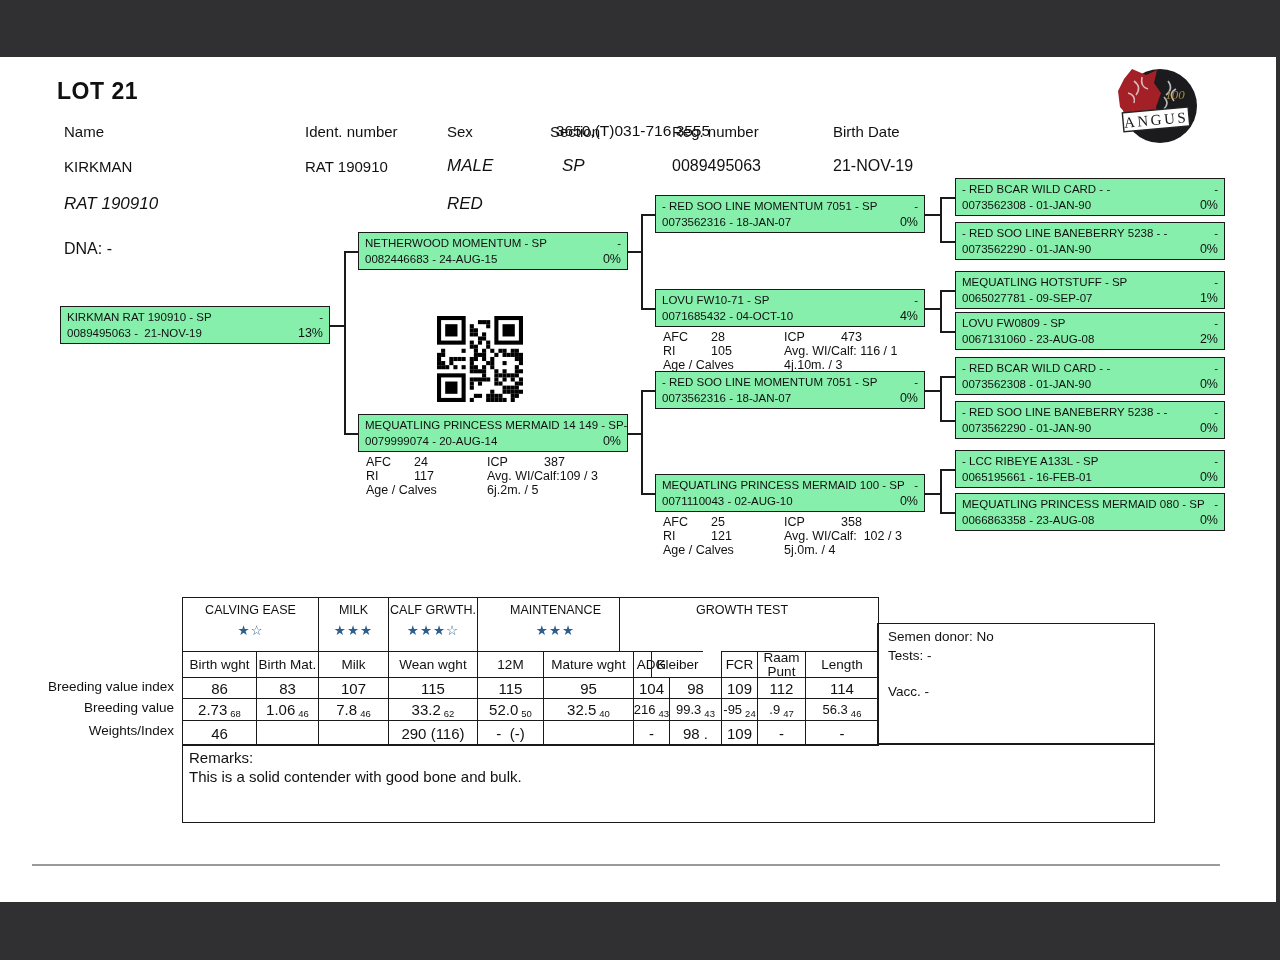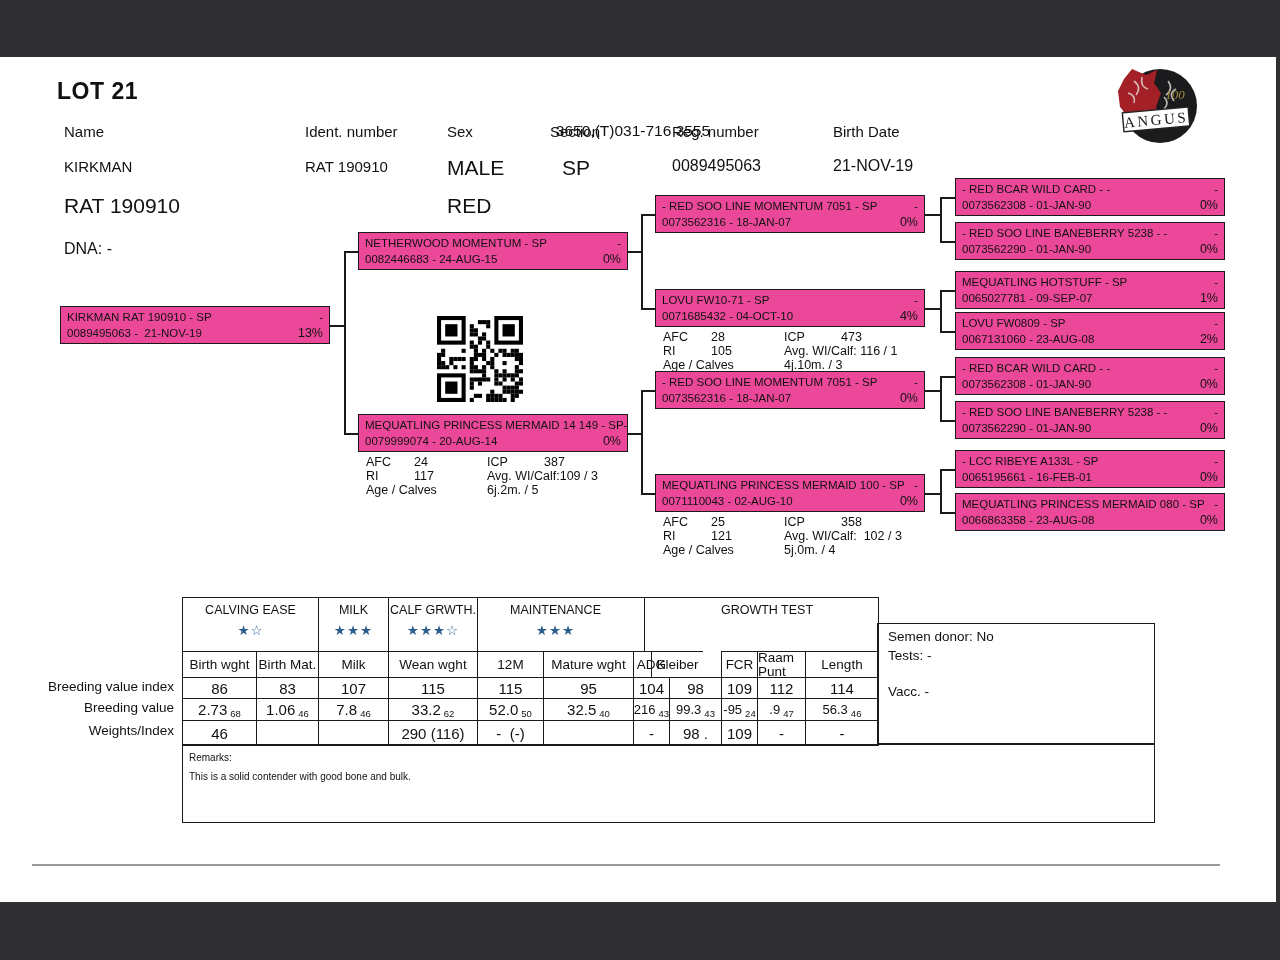--- a/index.html
+++ b/index.html
@@ -5,44 +5,44 @@
   html,body{margin:0;padding:0;background:#303032;}
   .stage{position:relative;width:1280px;height:960px;background:#303032;overflow:hidden;
          font-family:"Liberation Sans",sans-serif;color:#111;}
   .bar{position:absolute;left:0;width:1280px;background:#303032;}
   .page{position:absolute;left:0;top:57px;width:1276px;height:845px;background:#ffffff;}
   .abs{position:absolute;}
   .lot{font-size:23px;font-weight:bold;letter-spacing:.5px;}
   .addr{width:900px;text-align:center;font-size:15.5px;line-height:21px;white-space:pre;}
   .idlabel{font-size:15px;}
   .idval{font-size:15px;}
-  .big{font-size:21px;}
+  .big{font-size:17px;font-style:italic;}
   .mid{font-size:16px;}
   
-  .pbox{position:absolute;width:270px;height:38px;border:1.5px solid #1a1a1a;background:#ec4899;
+  .pbox{position:absolute;width:270px;height:38px;border:1.5px solid #1a1a1a;background:#86efac;
         box-sizing:border-box;padding:2px 6px 0 6px;font-size:11.5px;}
   .prow{display:flex;justify-content:space-between;line-height:16px;white-space:pre;}
   .prow .pct{font-size:12.5px;}
   .pline{position:absolute;background:#1a1a1a;}
   .stats{position:absolute;width:260px;height:42px;font-size:12.5px;line-height:13.5px;}
   .stats span{position:absolute;white-space:pre;}
   
   .tbl{position:absolute;border:1.5px solid #1a1a1a;background:#fff;box-sizing:content-box;}
   .cell{position:absolute;box-sizing:border-box;display:flex;align-items:center;justify-content:center;
-        overflow:hidden;}
+        text-align:center;overflow:hidden;}
   .gcell{flex-direction:column;justify-content:flex-start;padding-top:5px;font-size:12.5px;gap:5px;}
   .stars{font-size:13.5px;letter-spacing:1px;}
   .hcell{font-size:13.5px;line-height:13.5px;}
   .vcell{font-size:15px;white-space:pre;}
   .vsmall{font-size:13px;}
   .sub{font-size:9.5px;position:relative;top:4px;margin-left:3px;}
   .rowlabel{position:absolute;width:150px;text-align:right;font-size:13.5px;}
   .sidebox{position:absolute;border:1.5px solid #1a1a1a;box-sizing:border-box;font-size:13.5px;}
   .sidebox span{position:absolute;white-space:pre;}
-  .remarks{position:absolute;border:1.5px solid #1a1a1a;box-sizing:border-box;font-size:10px;
+  .remarks{position:absolute;border:1.5px solid #1a1a1a;box-sizing:border-box;font-size:15px;
            padding:3px 6px;line-height:19px;}
   .rule{position:absolute;background:#9a9a9a;}
 </style>
 </head>
 <body>
 
 <div class="stage">
   <div class="bar" style="top:0;height:57px;"></div>
   <div class="bar" style="top:902px;height:58px;"></div>
 
@@ -358,21 +358,21 @@
           <div class="stars" style="color:#2d5e8c">★★★</div>
         </div>
         <div class="cell gcell" style="left: 205px; top: 0px; width: 89px; height: 53px; border-left: 1px solid rgb(26, 26, 26);">
           <div>CALF GRWTH.</div>
           <div class="stars" style="color:#2d5e8c">★★★☆</div>
         </div>
         <div class="cell gcell" style="left: 294px; top: 0px; width: 156px; height: 53px; border-left: 1px solid rgb(26, 26, 26);">
           <div>MAINTENANCE</div>
           <div class="stars" style="color:#2d5e8c">★★★</div>
         </div>
-        <div class="cell gcell" style="left: 461px; top: 0px; width: 245px; height: 53px; border-left: 1px solid rgb(26, 26, 26);">
+        <div class="cell gcell" style="left: 436px; top: 0px; width: 245px; height: 53px; border-left: 1px solid rgb(26, 26, 26);">
           <div>GROWTH TEST</div>
           <div class="stars" style="color:#2d5e8c"></div>
         </div>
         <div class="cell hcell" style="left: 0px; top: 53px; width: 73px; height: 26px; border-top: 1px solid rgb(26, 26, 26);">Birth wght</div>
         <div class="cell vcell" style="left: 0px; top: 79px; width: 73px; height: 21px; border-top: 1px solid rgb(26, 26, 26);">86</div>
         <div class="cell vcell" style="left: 0px; top: 100px; width: 73px; height: 22px; border-top: 1px solid rgb(26, 26, 26);"><span>2.73</span><span class="sub">68</span></div>
         <div class="cell vcell" style="left: 0px; top: 122px; width: 73px; height: 25px; border-top: 1px solid rgb(26, 26, 26);">46</div>
         <div class="cell hcell" style="left: 73px; top: 53px; width: 62px; height: 26px; border-top: 1px solid rgb(26, 26, 26); border-left: 1px solid rgb(26, 26, 26);">Birth Mat.</div>
         <div class="cell vcell" style="left: 73px; top: 79px; width: 62px; height: 21px; border-top: 1px solid rgb(26, 26, 26); border-left: 1px solid rgb(26, 26, 26);">83</div>
         <div class="cell vcell" style="left: 73px; top: 100px; width: 62px; height: 22px; border-top: 1px solid rgb(26, 26, 26); border-left: 1px solid rgb(26, 26, 26);"><span>1.06</span><span class="sub">46</span></div>

